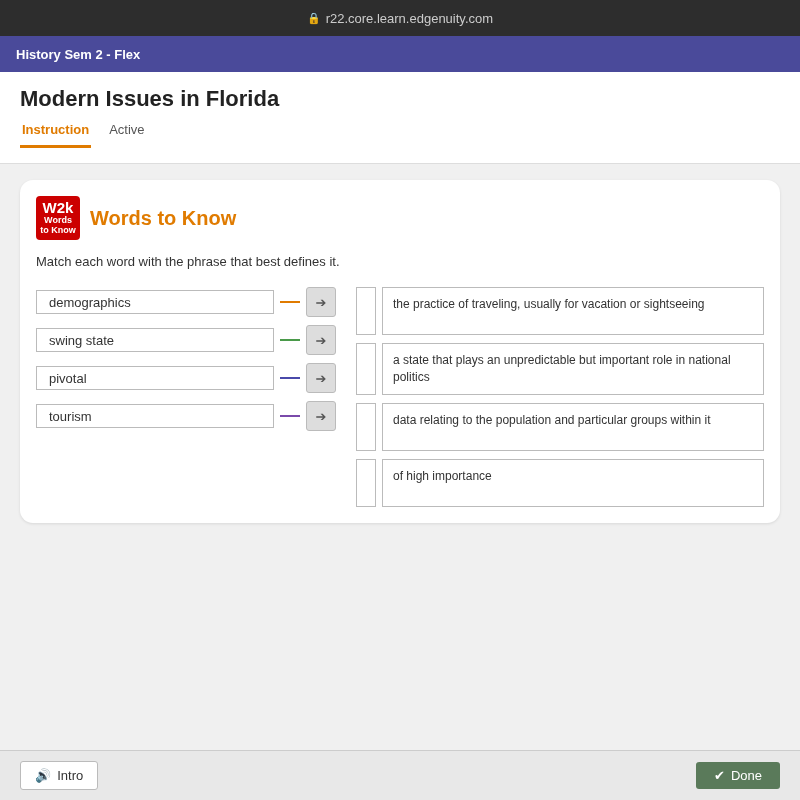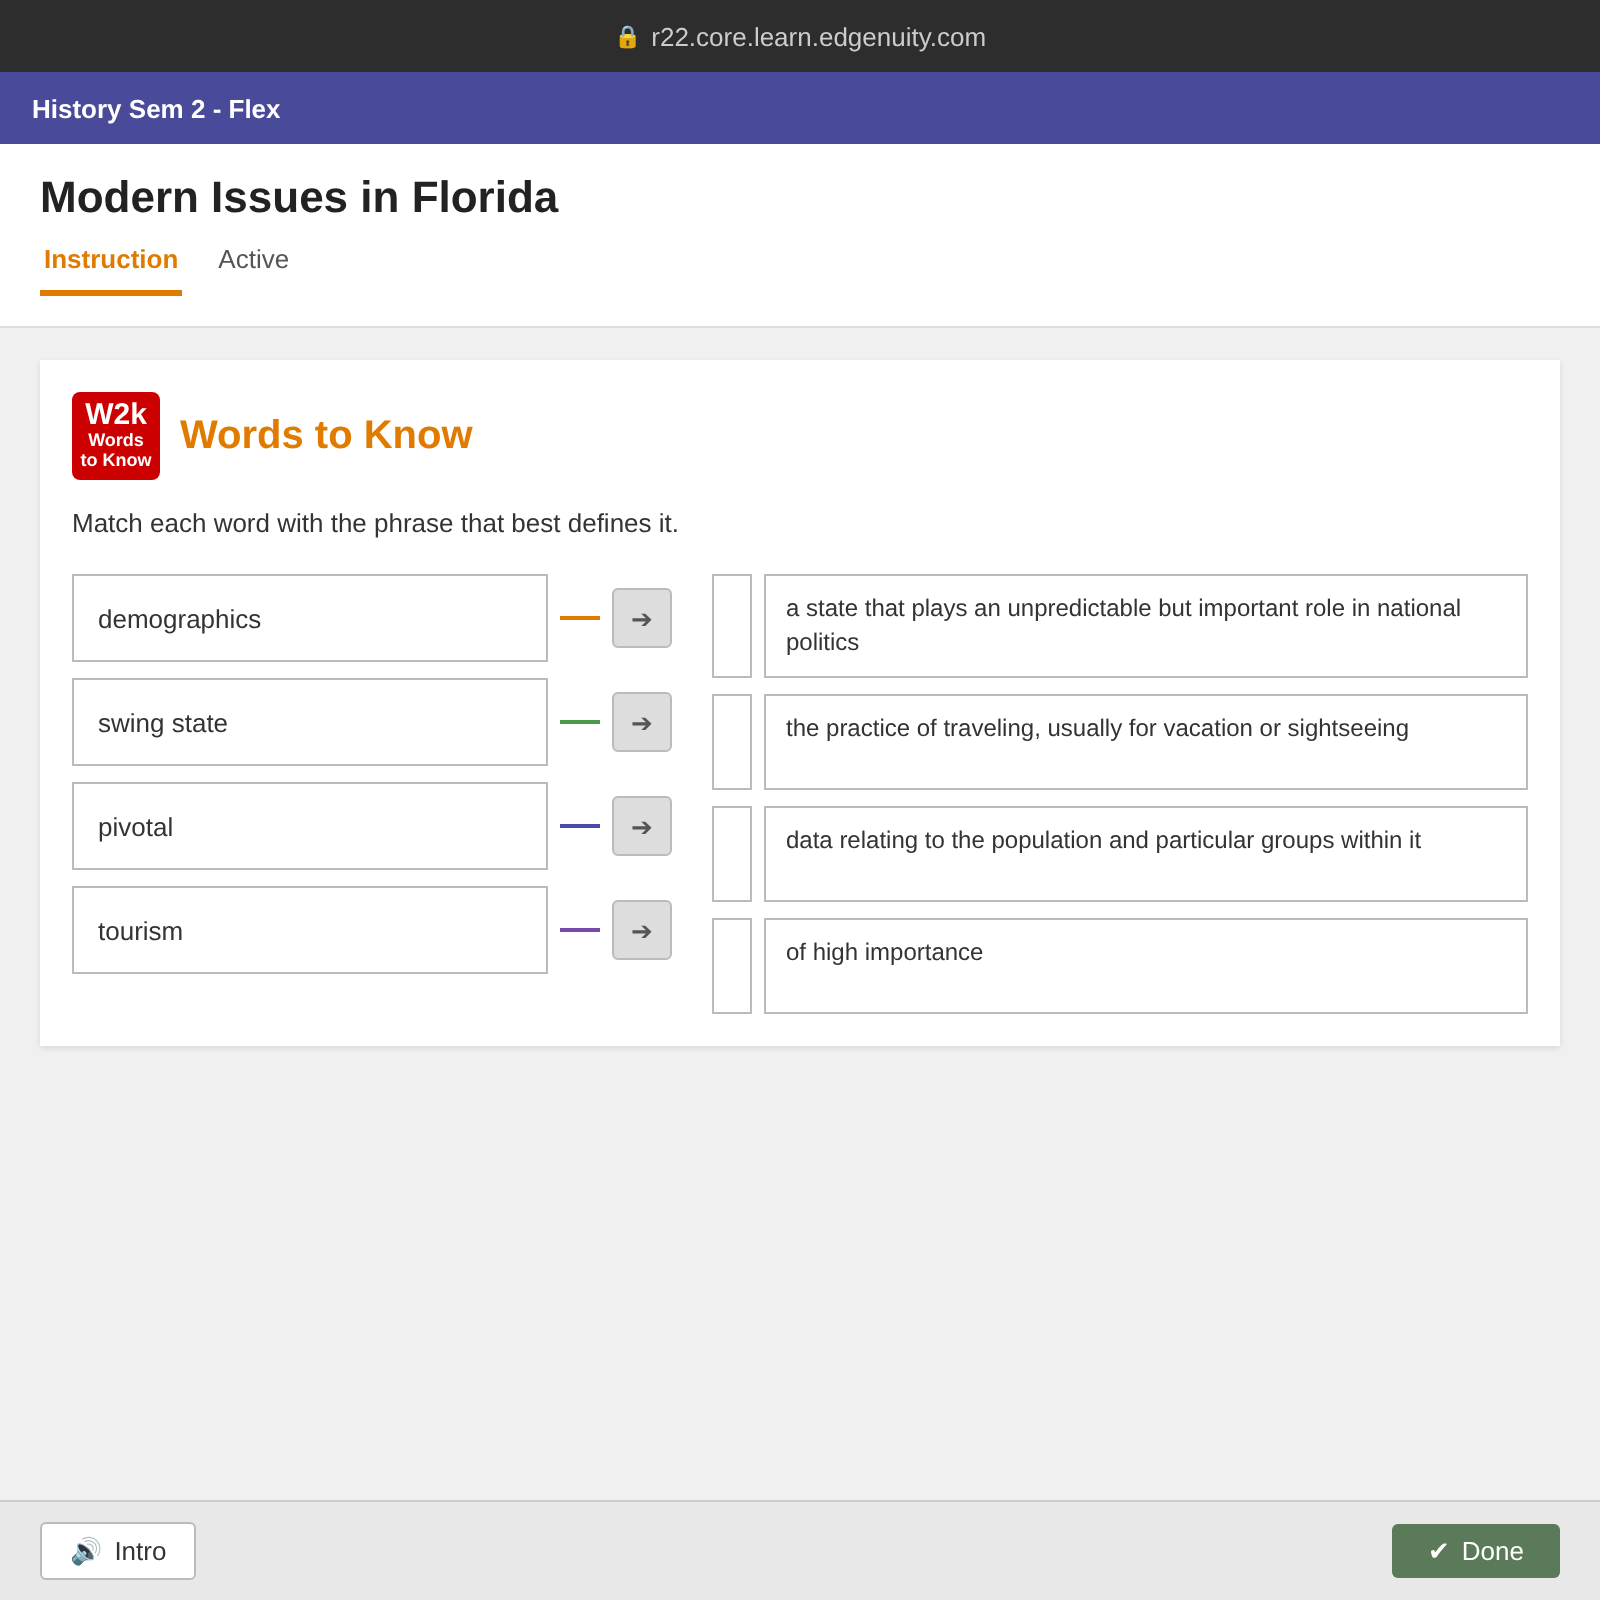--- a/index.html
+++ b/index.html
@@ -85,21 +85,21 @@
     .main-content {
       flex: 1;
       padding: 16px 20px;
       background: #f0f0f0;
       overflow: auto;
     }
 
     
     .activity-card {
       background: #fff;
-      border-radius: 0;
+      border-radius: 13px;
       padding: 16px;
       margin-bottom: 16px;
       box-shadow: 0 1px 3px rgba(0,0,0,0.1);
     }
 
     .card-header {
       display: flex;
       align-items: center;
       margin-bottom: 14px;
     }
@@ -164,21 +164,21 @@
       gap: 6px;
     }
 
     .word-box {
       border: 1px solid #bbb;
       background: #fff;
       padding: 10px 12px;
       font-size: 13px;
       color: #333;
       flex: 1;
-      height: 44px;
+      height: 24px;
       display: flex;
       align-items: center;
     }
 
     .connector-line {
       width: 20px;
       height: 2px;
       position: relative;
       display: flex;
       align-items: center;
@@ -344,26 +344,26 @@
             <div class="connector-line purple"></div>
             <div class="arrow-btn">➔</div>
           </div>
 
         </div>
 
         <div class="definitions-column">
 
           <div class="definition-item">
             <div class="definition-checkbox"></div>
-            <div class="definition-box">a state that plays an unpredictable but important role in national politics</div>
+            <div class="definition-box">the practice of traveling, usually for vacation or sightseeing</div>
           </div>
 
           <div class="definition-item">
             <div class="definition-checkbox"></div>
-            <div class="definition-box">the practice of traveling, usually for vacation or sightseeing</div>
+            <div class="definition-box">a state that plays an unpredictable but important role in national politics</div>
           </div>
 
           <div class="definition-item">
             <div class="definition-checkbox"></div>
             <div class="definition-box">data relating to the population and particular groups within it</div>
           </div>
 
           <div class="definition-item">
             <div class="definition-checkbox"></div>
             <div class="definition-box">of high importance</div>

